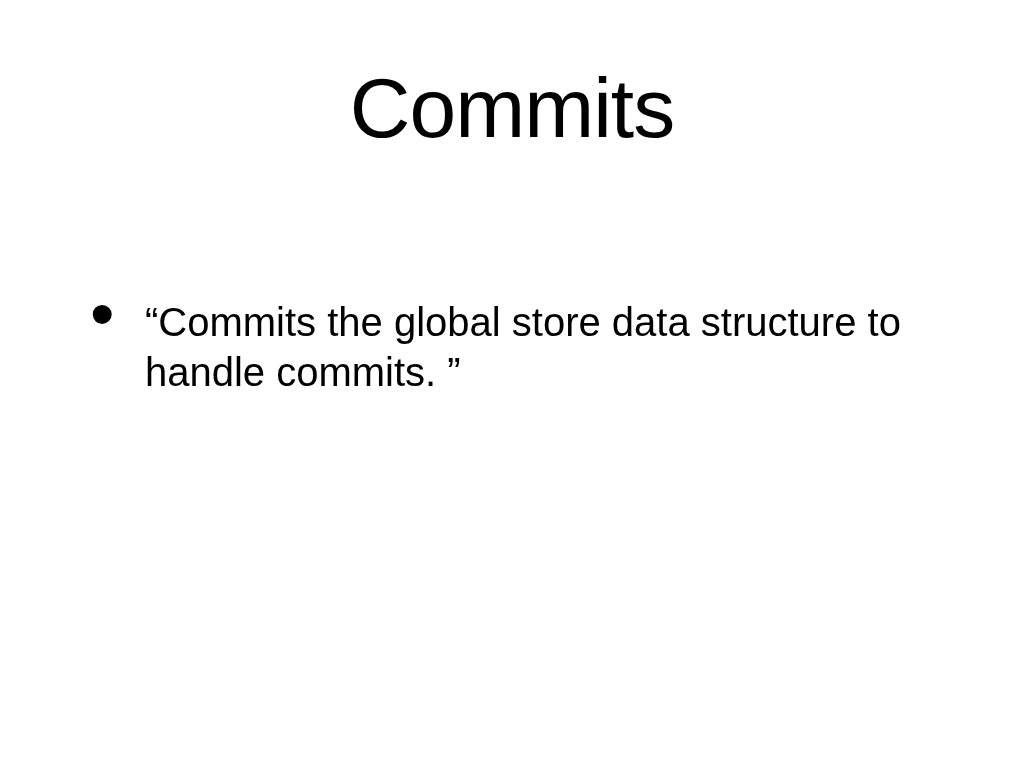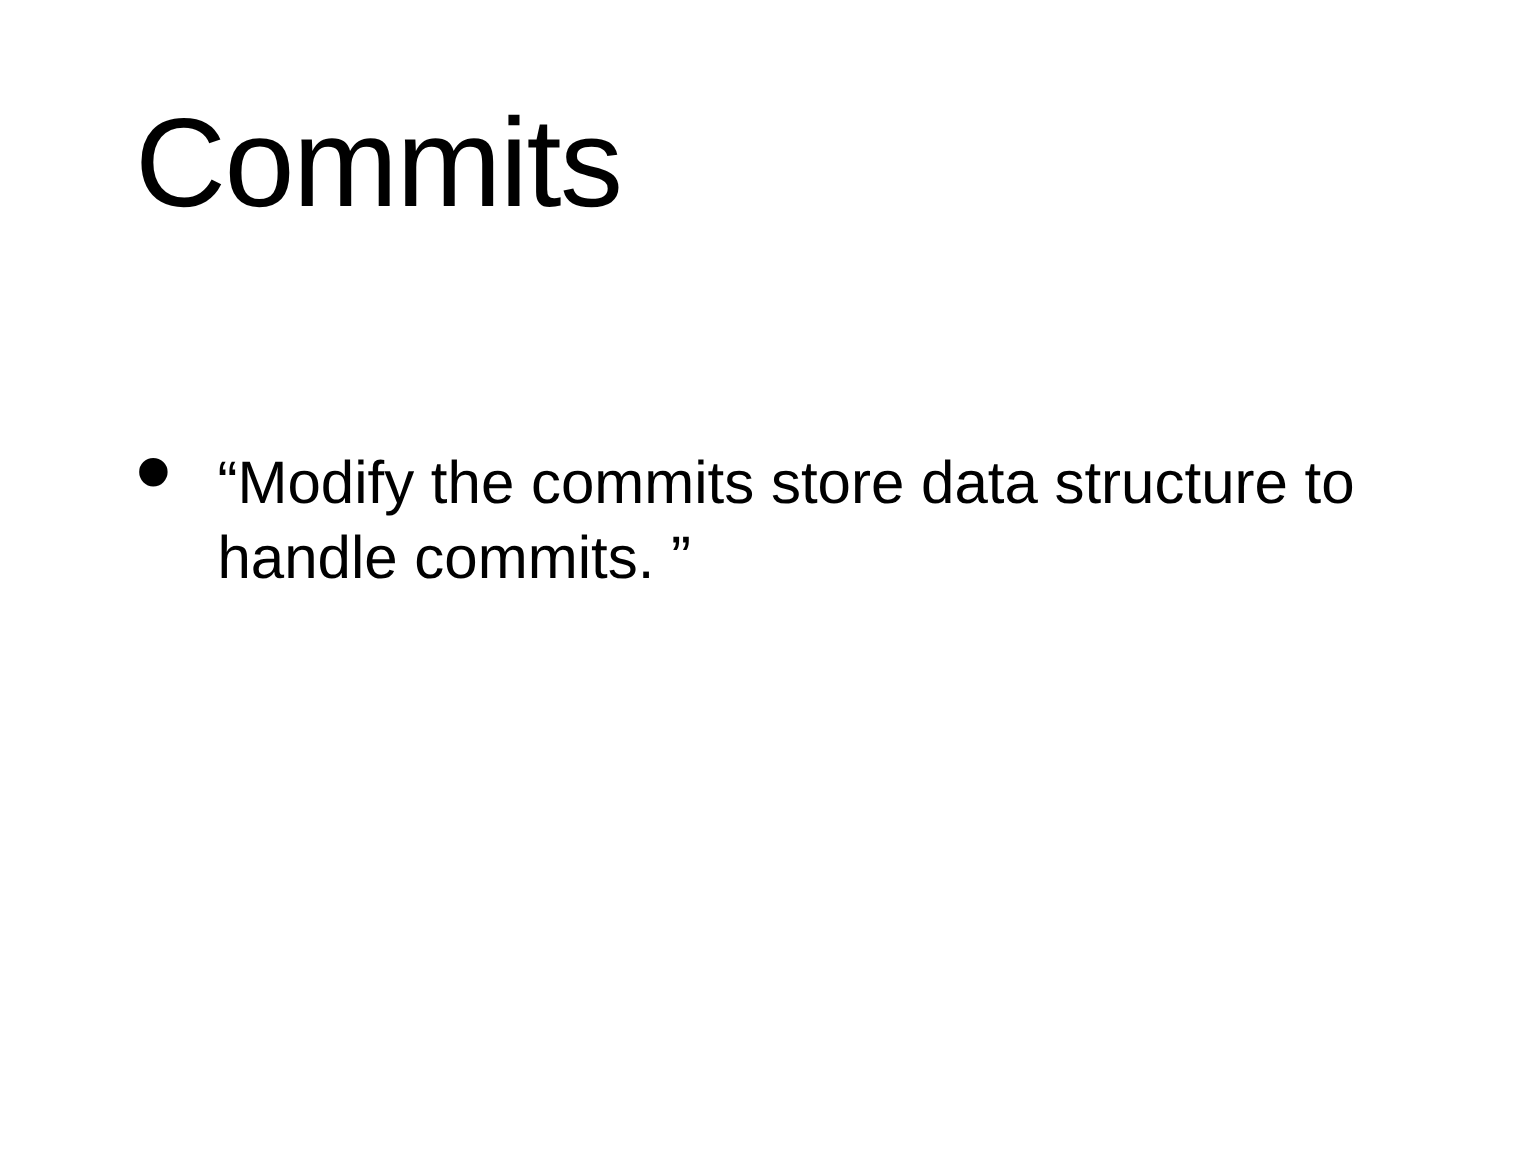--- a/index.html
+++ b/index.html
@@ -17,20 +17,21 @@
       overflow: hidden;
     }
     .slide {
       width: 100%;
       height: 100%;
       padding: 50px 90px 50px 90px;
     }
     .title {
       font-size: 84px;
       font-weight: normal;
+      text-align: center;
       margin-top: 10px;
       margin-bottom: 140px;
       letter-spacing: -1px;
     }
     .bullet-list {
       list-style: none;
     }
     .bullet-item-1 {
       position: relative;
       padding-left: 55px;
@@ -68,16 +69,16 @@
     }
   </style>
 </head>
 <body>
 
 <div class="slide">
   <h1 class="title">Commits</h1>
 
   <ul class="bullet-list">
     <li class="bullet-item-1">
-      <span class="bullet-text-1">“Modify the commits store data structure to handle commits. ”</span>
+      <span class="bullet-text-1">“Commits the global store data structure to handle commits. ”</span>
     </li>
   </ul>
 </div>
 
 </body></html>

